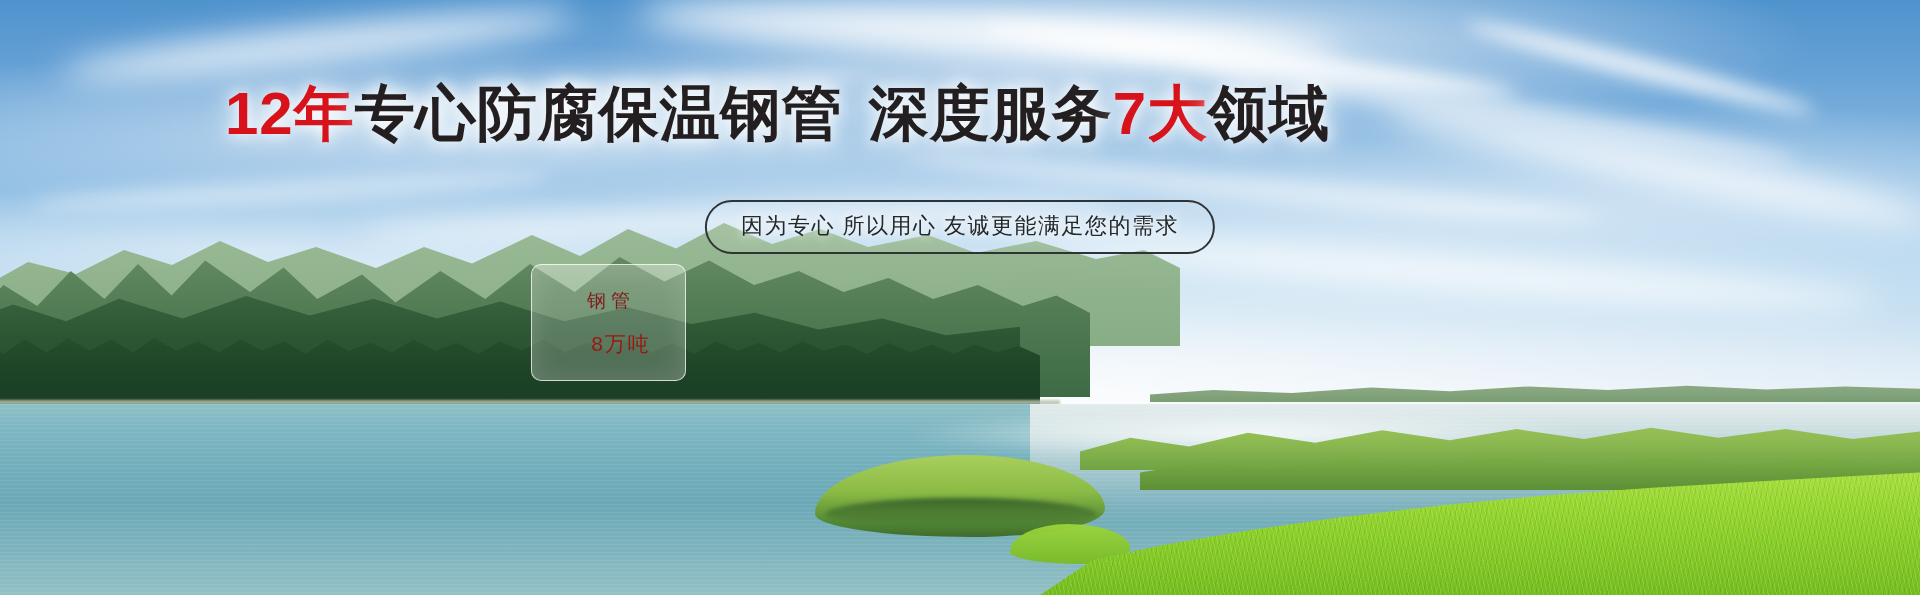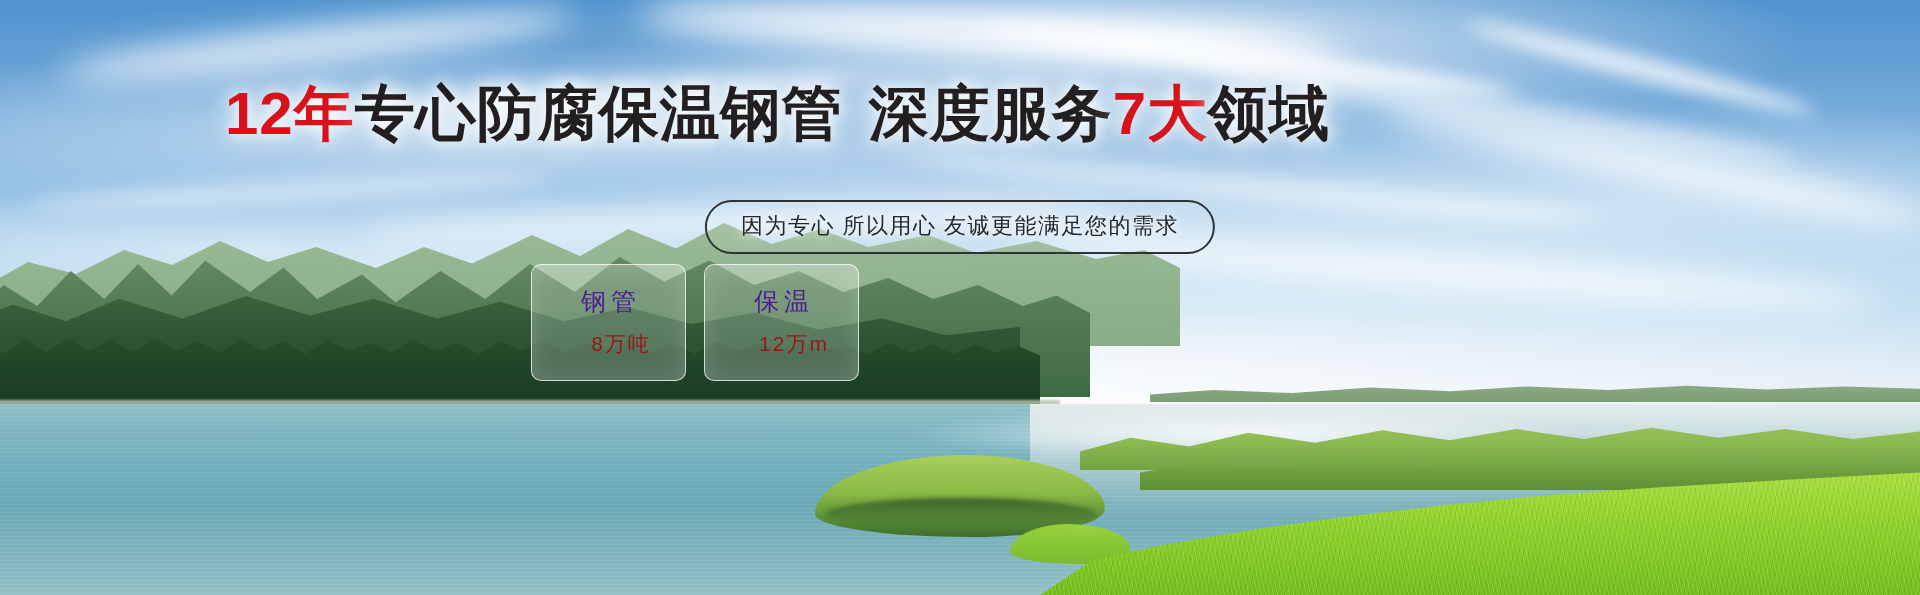--- a/index.html
+++ b/index.html
@@ -222,23 +222,23 @@
     background:rgba(255,255,255,.22);
     display:flex;
     flex-direction:column;
     align-items:center;
     justify-content:center;
     gap:20px;
     box-shadow:inset 0 0 28px rgba(255,255,255,.16);
   }
   .card-label{
     font-family:"Liberation Sans","DejaVu Sans",sans-serif;
-    font-size:25px;
+    font-size:19px;
     line-height:22px;
-    color:#4c1d95;
+    color:#7f1d1d;
     letter-spacing:5px;
     text-indent:5px;
     white-space:nowrap;
   }
   .card-value{
     font-family:"Liberation Sans","DejaVu Sans",sans-serif;
     font-size:21px;
     line-height:24px;
     color:#9b1610;
     letter-spacing:2px;
@@ -305,20 +305,16 @@
     </div>
 
     <div class="cards">
 
       <div class="card">
         <div class="card-label">钢管</div>
         <div class="card-value"><span>8万吨</span></div>
       </div>
 
 
-      <div class="card">
-        <div class="card-label">保温</div>
-        <div class="card-value"><span>12万m</span></div>
-      </div>
 
     </div>
   </div>
 </div>
 
 </body></html>

